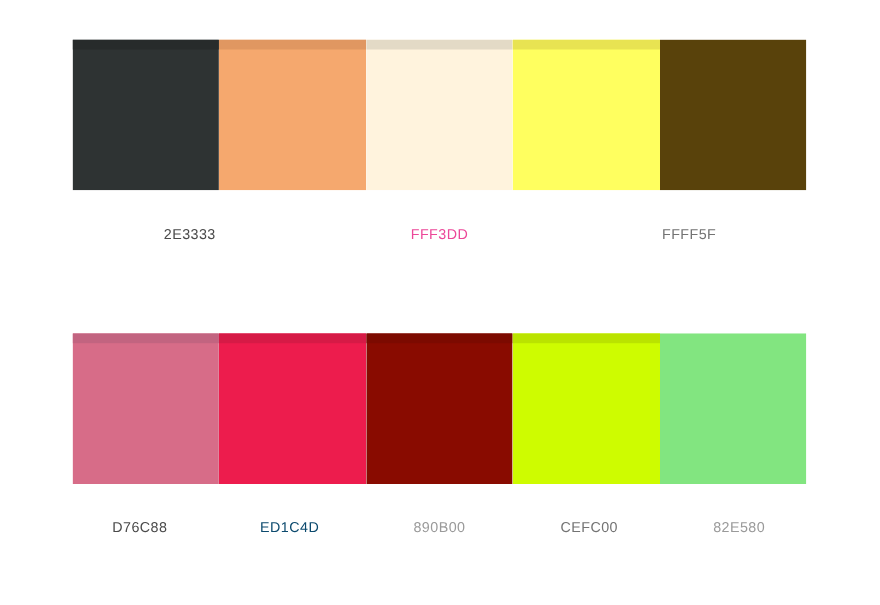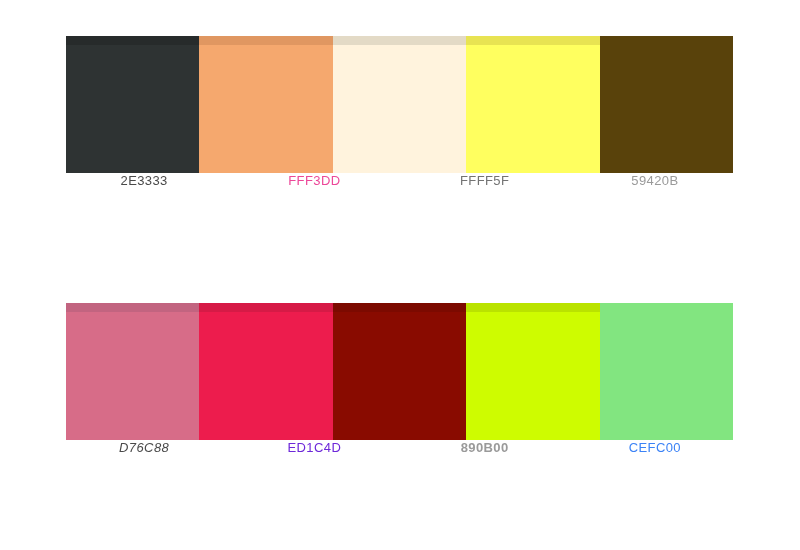--- a/index.html
+++ b/index.html
@@ -62,20 +62,21 @@
     left: 0;
     right: 0;
     bottom: 0;
   }
 
   
   .label-strip {
     display: flex;
     flex-direction: row;
     width: 100%;
+    margin-top: 32px;
     gap: 14px;
   }
 
   .swatch-label {
     flex: 1 1 0;
     text-align: center;
     font-family: "Liberation Sans", sans-serif;
     font-size: 13px;
     letter-spacing: 0.4px;
     color: #9a9a9a;
@@ -118,21 +119,20 @@
         <div class="swatch-body" style="background: rgb(89, 66, 11);"></div>
 
       </div>
 
     </div>
 
     <div class="label-strip">
       <div class="swatch-label is-primary" style="color: rgb(74, 74, 74);">2E3333</div>
       <div class="swatch-label" style="color: #ec4899;">FFF3DD</div>
       <div class="swatch-label" style="color: #737373;">FFFF5F</div>
-      <div class="swatch-label" style="color: rgb(154, 154, 154);">59420B</div>
     </div>
   </div>
 
   <div class="palette-row row-2">
     <div class="swatch-strip">
 
       <div class="swatch" title="D76C88">
         <div class="swatch-body" style="background: rgb(215, 108, 136);"></div>
         <div class="swatch-top-band" style="background: rgb(194, 100, 128); display: block;"></div>
       </div>
@@ -153,20 +153,21 @@
       </div>
 
       <div class="swatch" title="82E580">
         <div class="swatch-body" style="background: rgb(130, 229, 128);"></div>
 
       </div>
 
     </div>
 
     <div class="label-strip">
-      <div class="swatch-label is-primary" style="color: rgb(74, 74, 74); font-style: italic;">D76C88</div>
-      <div class="swatch-label" style="color: #6d28d9;">ED1C4D</div>
-      <div class="swatch-label" style="color: rgb(154, 154, 154); font-weight: bold;">890B00</div>
-      <div class="swatch-label" style="color: #3b82f6;">CEFC00</div>
+      <div class="swatch-label is-primary" style="color: rgb(74, 74, 74);">D76C88</div>
+      <div class="swatch-label" style="color: #0c4a6e;">ED1C4D</div>
+      <div class="swatch-label" style="color: rgb(154, 154, 154);">890B00</div>
+      <div class="swatch-label" style="color: #737373;">CEFC00</div>
+      <div class="swatch-label" style="color: rgb(154, 154, 154);">82E580</div>
     </div>
   </div>
 
 </div>
 
 </body></html>

